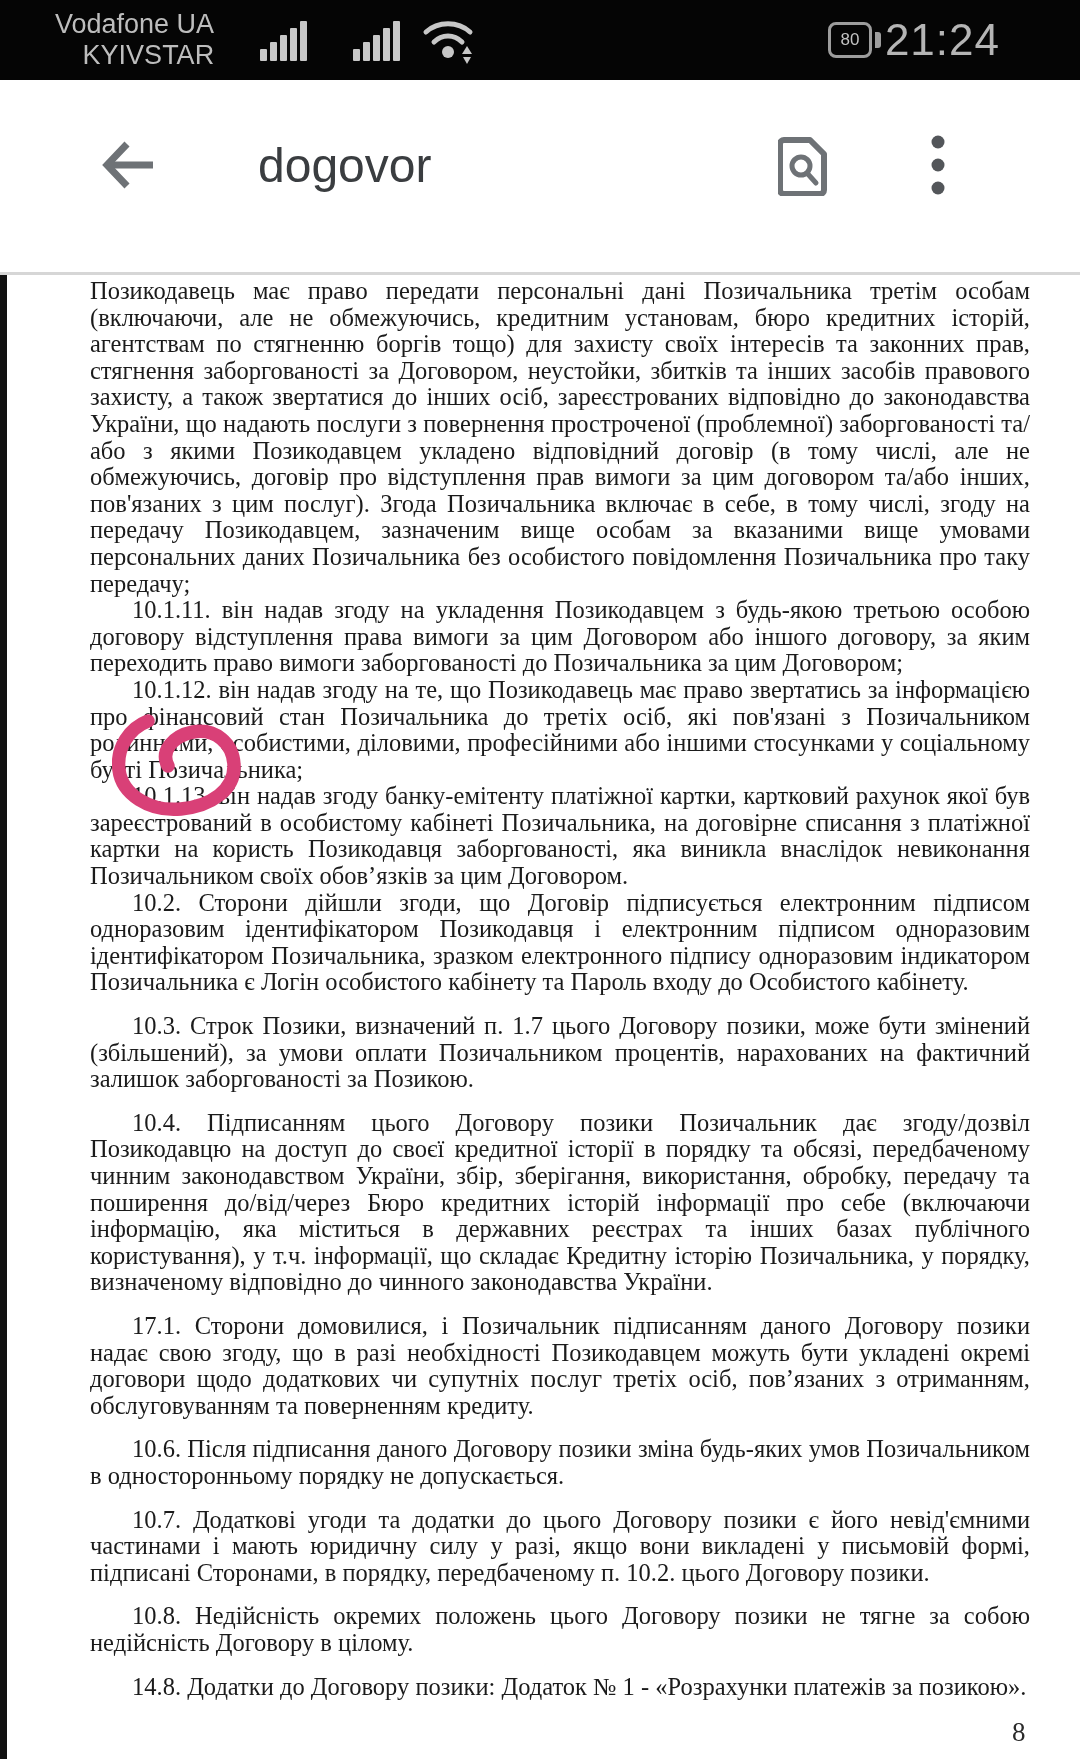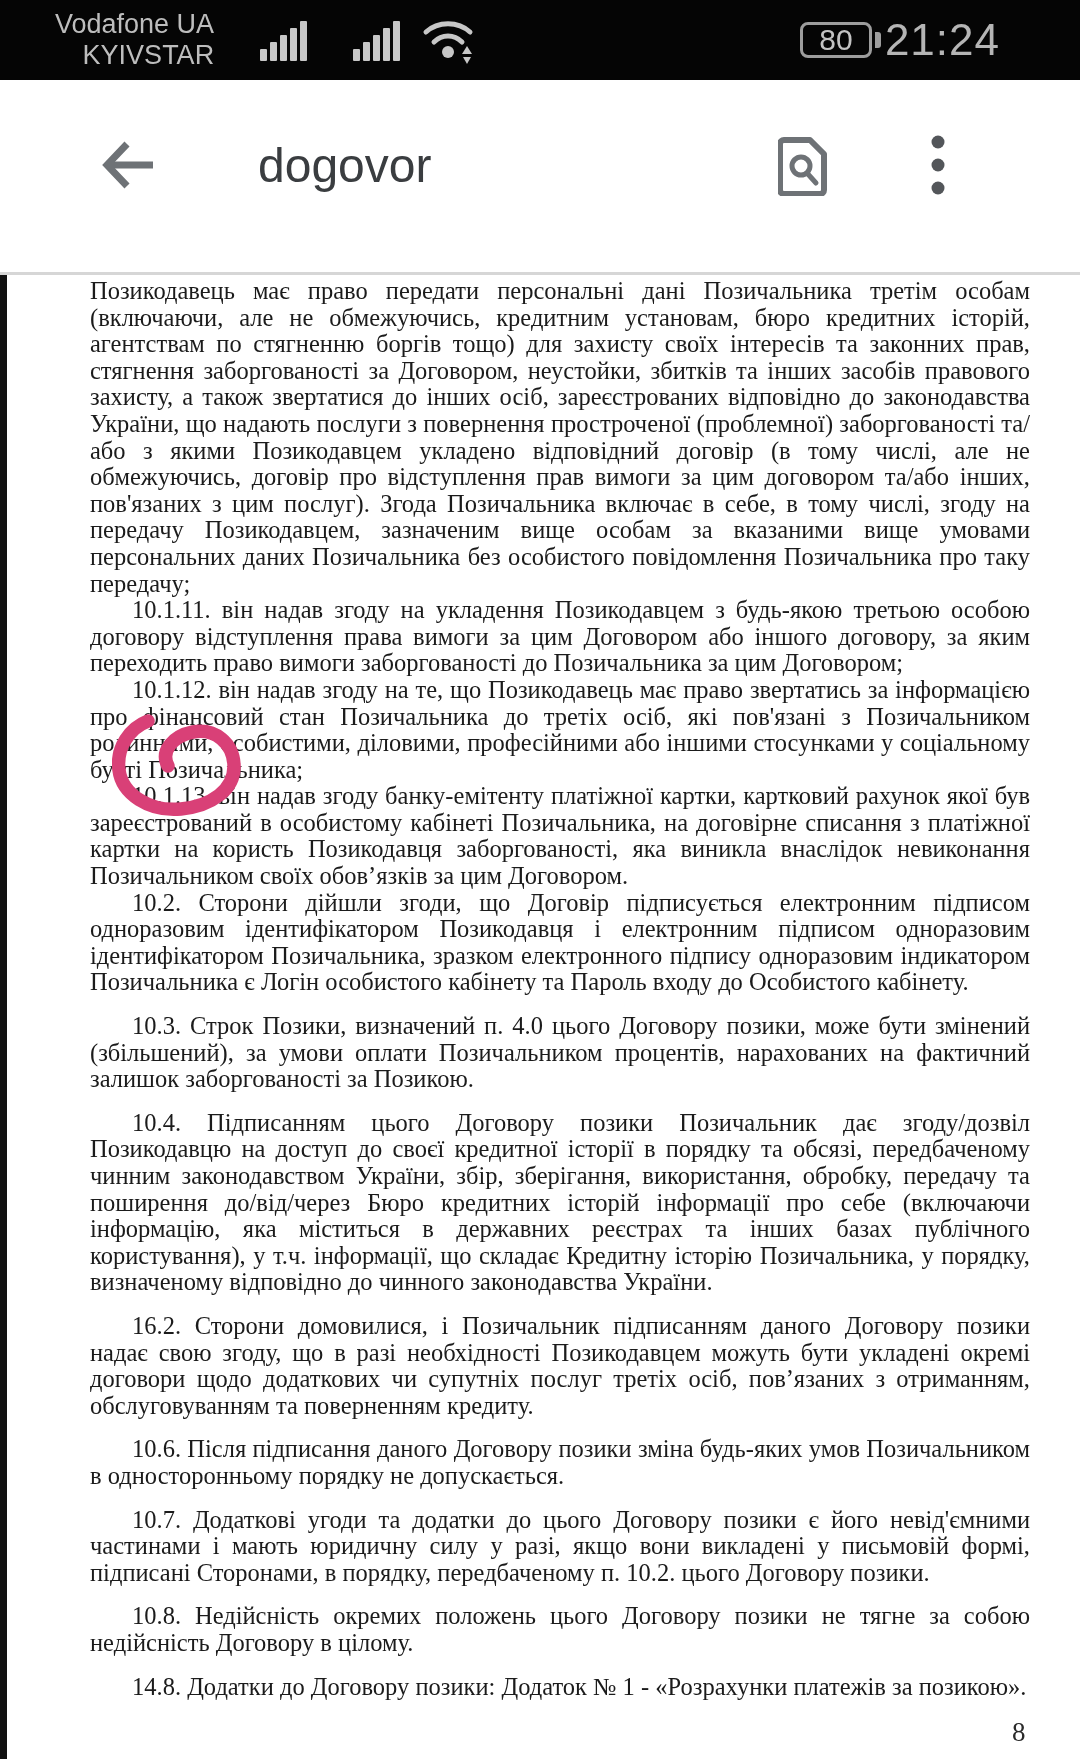--- a/index.html
+++ b/index.html
@@ -13,23 +13,23 @@
     position:absolute; left:0; top:0; width:1080px; height:80px;
     background:#050505; display:flex; align-items:center;
     color:#b9b9b9;
   }
   .carrier { margin-left:55px; line-height:31px; font-size:27px; color:#bdbdbd;text-align:right; }
   .sig-group { display:flex; align-items:flex-end; gap:3px; height:42px; margin-left:46px; }
   .sig-bar { width:7px; background:#c7c7c7; border-radius:1px; }
   .wifi { margin-left:22px; position:relative; top:2px; }
   .sb-right { margin-left:auto; margin-right:80px; display:flex; align-items:center; }
   .battery {
-    width:72px; height:36px; border:3px solid #9d9d9d; border-radius:8px;
+    width:44px; height:36px; border:3px solid #9d9d9d; border-radius:8px;
     display:flex; align-items:center; justify-content:center;
-    font-size:30px; color:#c3c3c3; position:relative;
+    font-size:17px; color:#c3c3c3; position:relative;
   }
   .battery-nub { width:6px; height:16px; background:#9d9d9d; border-radius:0 3px 3px 0; margin-left:3px; }
   .sb-time { font-size:44px; color:#b5b5b5; margin-left:4px; letter-spacing:1px; }
   
   .appbar {
     position:absolute; left:0; top:80px; width:1080px; height:192px; background:#ffffff;margin-left:40px;
   }
   .appbar-row { position:absolute; left:0; top:0; width:100%; height:170px; display:flex; align-items:center; }
   .back-btn { margin-left:58px; width:64px; height:64px; display:flex; align-items:center; justify-content:center; cursor:pointer; }
   .doc-title { margin-left:96px; font-size:48px; color:#3a3d40; }
@@ -132,23 +132,23 @@
 <div class="separator"></div>
 <div class="edge-strip"></div>
 
 <div class="page">
   <div class="page-text">
       <p class="para">Позикодавець має право передати персональні дані Позичальника третім особам (включаючи, але не обмежуючись, кредитним установам, бюро кредитних історій, агентствам по стягненню боргів тощо) для захисту своїх інтересів та законних прав, стягнення заборгованості за Договором, неустойки, збитків та інших засобів правового захисту, а також звертатися до інших осіб, зареєстрованих відповідно до законодавства України, що надають послуги з повернення простроченої (проблемної) заборгованості та/або з якими Позикодавцем укладено відповідний договір (в тому числі, але не обмежуючись, договір про відступлення прав вимоги за цим договором та/або інших, пов'язаних з цим послуг). Згода Позичальника включає в себе, в тому числі, згоду на передачу Позикодавцем, зазначеним вище особам за вказаними вище умовами персональних даних Позичальника без особистого повідомлення Позичальника про таку передачу;</p>
       <p class="para indent">10.1.11. він надав згоду на укладення Позикодавцем з будь-якою третьою особою договору відступлення права вимоги за цим Договором або іншого договору, за яким переходить право вимоги заборгованості до Позичальника за цим Договором;</p>
       <p class="para indent">10.1.12. він надав згоду на те, що Позикодавець має право звертатись за інформацією про фінансовий стан Позичальника до третіх осіб, які пов'язані з Позичальником родинними, особистими, діловими, професійними або іншими стосунками у соціальному бутті Позичальника;</p>
       <p class="para indent">10.1.13. він надав згоду банку-емітенту платіжної картки, картковий рахунок якої був зареєстрований в особистому кабінеті Позичальника, на договірне списання з платіжної картки на користь Позикодавця заборгованості, яка виникла внаслідок невиконання Позичальником своїх обов’язків за цим Договором.</p>
       <p class="para indent">10.2. Сторони дійшли згоди, що Договір підписується електронним підписом одноразовим ідентифікатором Позикодавця і електронним підписом одноразовим ідентифікатором Позичальника, зразком електронного підпису одноразовим індикатором Позичальника є Логін особистого кабінету та Пароль входу до Особистого кабінету.</p>
-      <p class="para indent gap">10.3. Строк Позики, визначений п. 4.0 цього Договору позики, може бути змінений (збільшений), за умови оплати Позичальником процентів, нарахованих на фактичний залишок заборгованості за Позикою.</p>
+      <p class="para indent gap">10.3. Строк Позики, визначений п. 1.7 цього Договору позики, може бути змінений (збільшений), за умови оплати Позичальником процентів, нарахованих на фактичний залишок заборгованості за Позикою.</p>
       <p class="para indent gap">10.4. Підписанням цього Договору позики Позичальник дає згоду/дозвіл Позикодавцю на доступ до своєї кредитної історії в порядку та обсязі, передбаченому чинним законодавством України, збір, зберігання, використання, обробку, передачу та поширення до/від/через Бюро кредитних історій інформації про себе (включаючи інформацію, яка міститься в державних реєстрах та інших базах публічного користування), у т.ч. інформації, що складає Кредитну історію Позичальника, у порядку, визначеному відповідно до чинного законодавства України.</p>
-      <p class="para indent gap">16.2. Сторони домовилися, і Позичальник підписанням даного Договору позики надає свою згоду, що в разі необхідності Позикодавцем можуть бути укладені окремі договори щодо додаткових чи супутніх послуг третіх осіб, пов’язаних з отриманням, обслуговуванням та поверненням кредиту.</p>
+      <p class="para indent gap">17.1. Сторони домовилися, і Позичальник підписанням даного Договору позики надає свою згоду, що в разі необхідності Позикодавцем можуть бути укладені окремі договори щодо додаткових чи супутніх послуг третіх осіб, пов’язаних з отриманням, обслуговуванням та поверненням кредиту.</p>
       <p class="para indent gap">10.6. Після підписання даного Договору позики зміна будь-яких умов Позичальником в односторонньому порядку не допускається.</p>
       <p class="para indent gap">10.7. Додаткові угоди та додатки до цього Договору позики є його невід'ємними частинами і мають юридичну силу у разі, якщо вони викладені у письмовій формі, підписані Сторонами, в порядку, передбаченому п. 10.2. цього Договору позики.</p>
       <p class="para indent gap">10.8. Недійсність окремих положень цього Договору позики не тягне за собою недійсність Договору в цілому.</p>
       <p class="para indent gap">14.8. Додатки до Договору позики: Додаток № 1 - «Розрахунки платежів за позикою».</p>
     </div>
 
   <svg class="annotation" viewBox="0 0 132 104">
     <path d="M 36 8 C 18 15, 4 34, 7 57 C 10 81, 37 99, 69 96 C 99 93, 123 77, 122 52 C 121 30, 103 15, 81 19 C 61 23, 48 38, 56 53" fill="none" stroke-width="13.5" stroke-linecap="round" stroke-linejoin="round" stroke="#d94077"></path>
   </svg>
 

